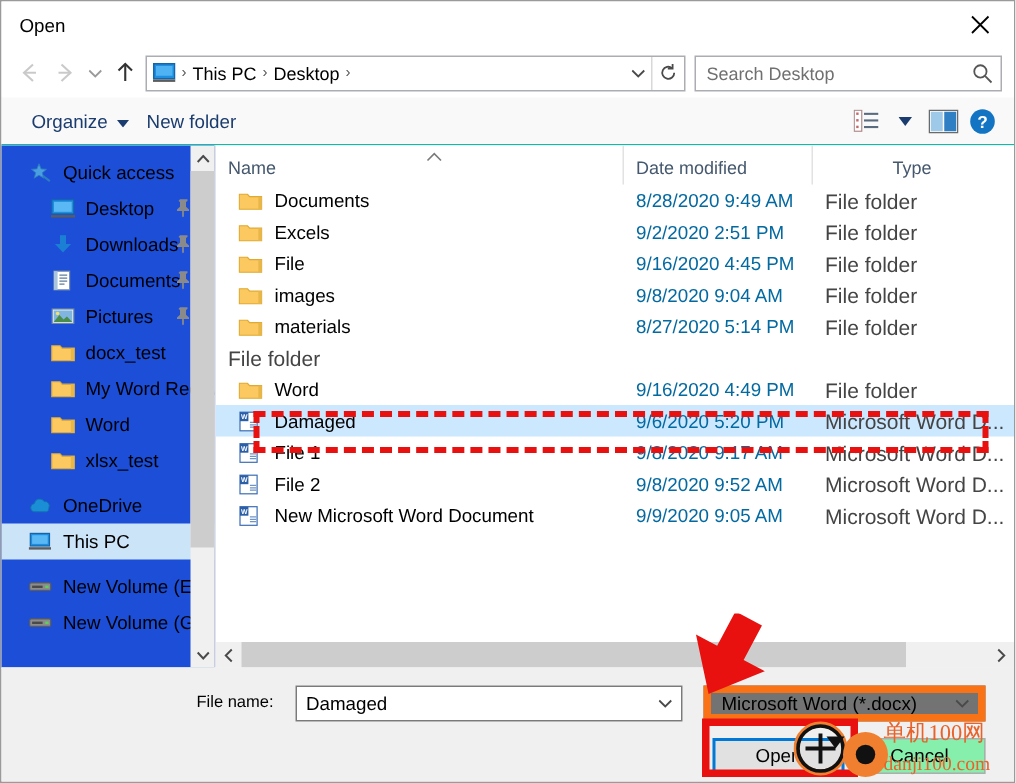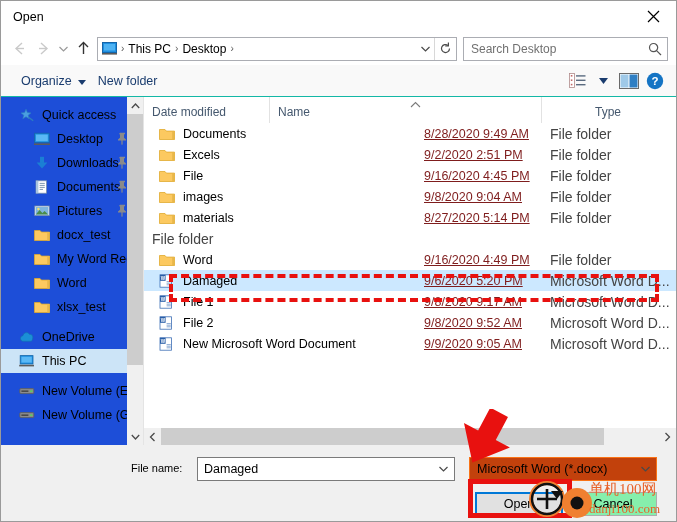--- a/index.html
+++ b/index.html
@@ -266,23 +266,22 @@
     overflow: hidden;
   }
   .cell-name .ico {
     width: 18px; height: 16px;
     display: flex; align-items: center; justify-content: center;
     flex: 0 0 auto;
     margin-right: 7px;
   }
   .cell-date {
     width: 126px; flex: 0 0 126px;
-    color: #7f1d1d; padding-left: 8px;
+    color: #0369a1; padding-left: 8px;
     font-size: 12.5px;
-    text-decoration: underline;
   }
   .cell-type {
     width: 130px; flex: 0 0 130px;
     color: #444; padding-left: 8px;
     font-size: 14px;
     overflow: hidden;
   }
 
   .sb-horiz {
     height: 17px;
@@ -332,22 +331,22 @@
     color: #000;
   }
   .fn-input .dd {
     width: 22px; height: 22px;
     display: flex; align-items: center; justify-content: center;
   }
   .ft-select {
     position: absolute;
     left: 468px; top: 11px;
     width: 188px; height: 24px;
-    background: #c2410c;
-    border: 1px solid #f97316;
+    background: #737373;
+    border: 5px solid #f97316;
     display: flex; align-items: center;
   }
   .ft-select .val {
     flex: 1 1 auto;
     padding-left: 7px;
     font-size: 12.5px;
     color: #000;
   }
   .ft-select .dd {
     width: 22px; height: 22px;
@@ -688,30 +687,30 @@
         <div class="sb-arrow">
           <svg width="9" height="6" viewBox="0 0 9 6">
               <path d="M0.8 1 L4.5 5 L8.2 1" stroke="#4a4a4a" stroke-width="1.3" fill="none"></path>
             </svg>
         </div>
       </div>
     </div>
 
     <div class="listpane">
       <div class="colhead">
-        <div class="ch ch-date">
-          <span>Date modified</span>
-        </div>
         <div class="ch ch-name">
           <span>Name</span>
           <span class="sortcaret">
             <svg width="11" height="7" viewBox="0 0 11 7">
                 <path d="M1 6 L5.5 1.5 L10 6" stroke="#7a7a7a" stroke-width="1.1" fill="none"></path>
               </svg>
           </span>
+        </div>
+        <div class="ch ch-date">
+          <span>Date modified</span>
         </div>
         <div class="ch ch-type">
           <span>Type</span>
         </div>
       </div>
 
       <div class="rows" id="file-rows">
           <div class="row">
             <div class="cell-name">
        <span class="ico">

